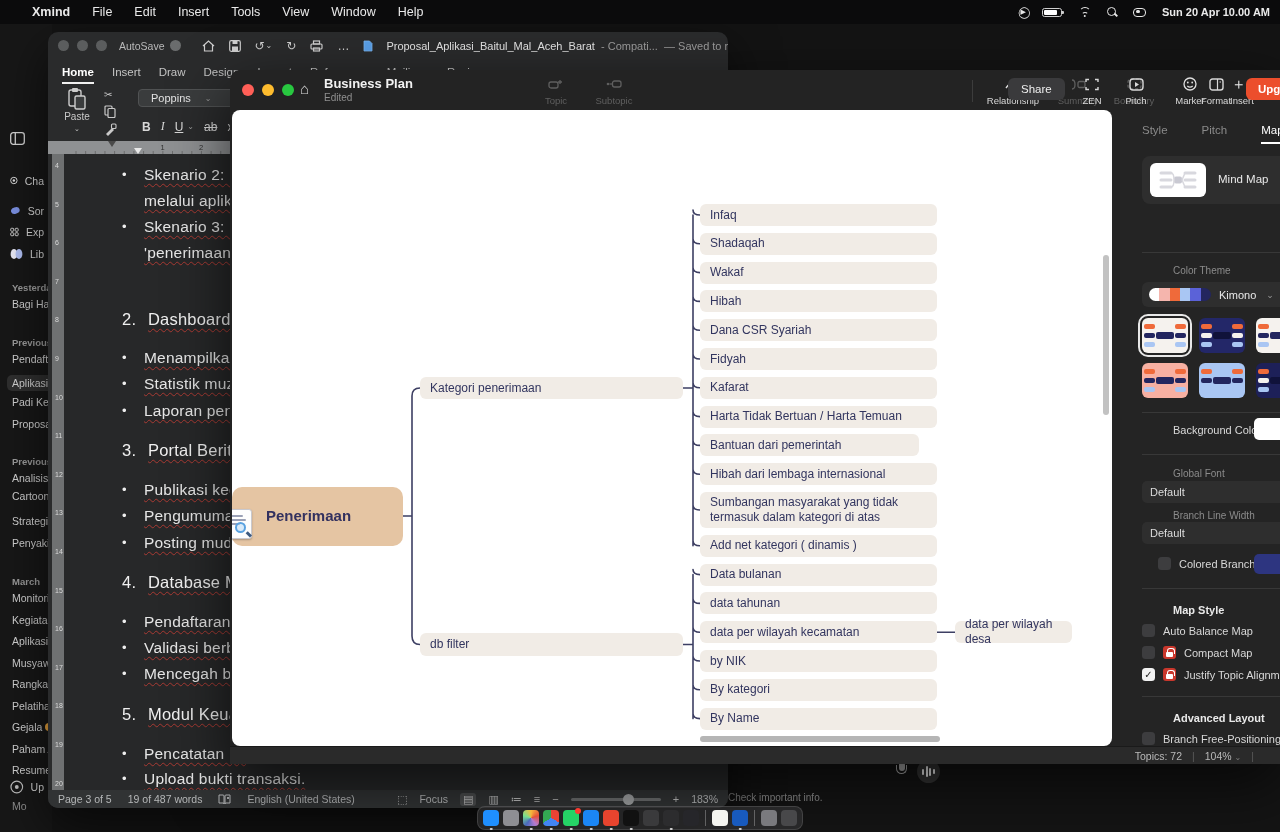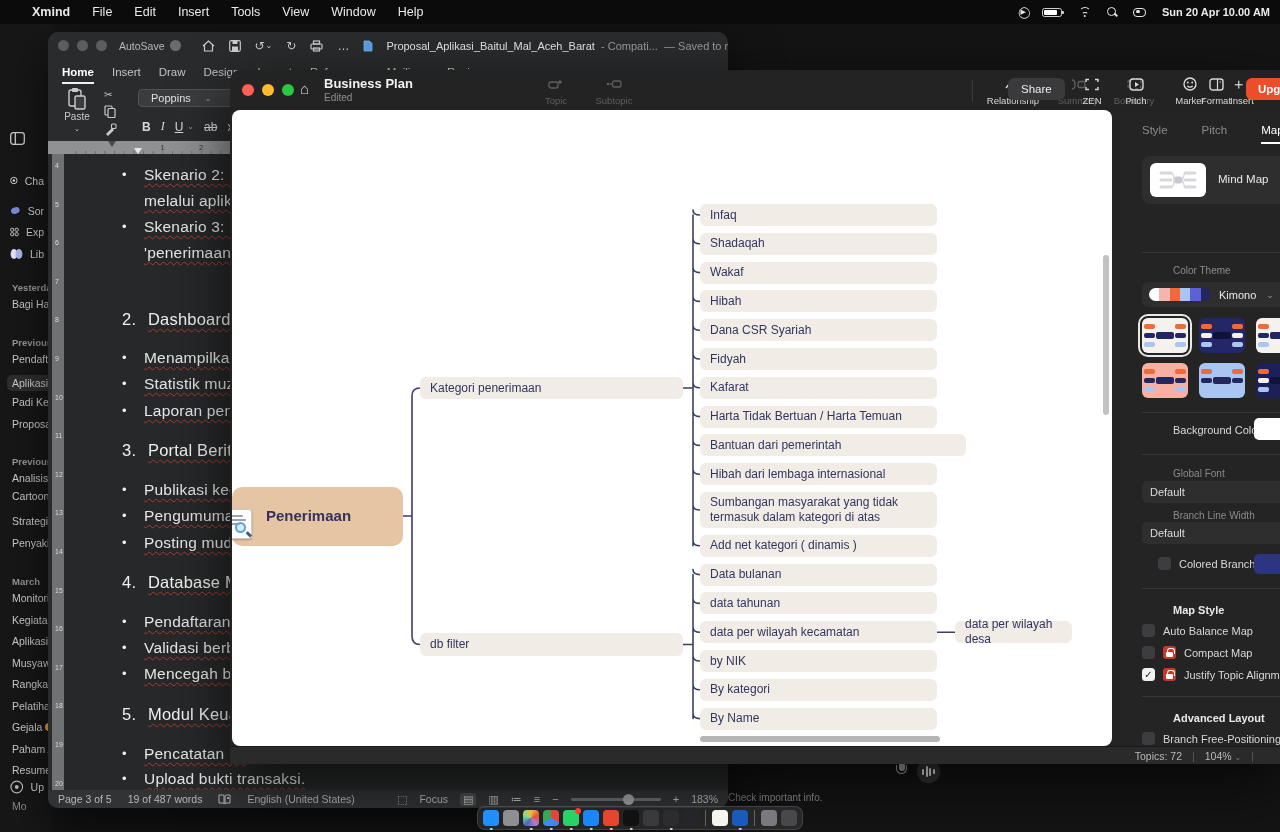--- a/index.html
+++ b/index.html
@@ -673,21 +673,21 @@
         <div class="node " style="left: 188px; top: 267px; width: 263px; height: 22px;">Kategori penerimaan</div>
         <div class="node " style="left: 188px; top: 523px; width: 263px; height: 23px;">db filter</div>
         <div class="node " style="left: 468px; top: 94px; width: 237px; height: 22px;">Infaq</div>
         <div class="node " style="left: 468px; top: 122.8px; width: 237px; height: 22px;">Shadaqah</div>
         <div class="node " style="left: 468px; top: 151.6px; width: 237px; height: 22px;">Wakaf</div>
         <div class="node " style="left: 468px; top: 180.4px; width: 237px; height: 22px;">Hibah</div>
         <div class="node " style="left: 468px; top: 209.2px; width: 237px; height: 22px;">Dana CSR Syariah</div>
         <div class="node " style="left: 468px; top: 238px; width: 237px; height: 22px;">Fidyah</div>
         <div class="node " style="left: 468px; top: 266.8px; width: 237px; height: 22px;">Kafarat</div>
         <div class="node " style="left: 468px; top: 295.6px; width: 237px; height: 22px;">Harta Tidak Bertuan / Harta Temuan</div>
-        <div class="node " style="left: 468px; top: 324.4px; width: 266px; height: 22px;">Bantuan dari pemerintah</div>
+        <div class="node " style="left: 468px; top: 324.4px; width: 219px; height: 22px;">Bantuan dari pemerintah</div>
         <div class="node " style="left: 468px; top: 353.2px; width: 237px; height: 22px;">Hibah dari lembaga internasional</div>
         <div class="node tall" style="left: 468px; top: 382px; width: 237px; height: 36px;">Sumbangan masyarakat yang tidak termasuk dalam kategori di atas</div>
         <div class="node " style="left: 468px; top: 424.8px; width: 237px; height: 22px;">Add net kategori ( dinamis )</div>
         <div class="node " style="left: 468px; top: 453.6px; width: 237px; height: 22px;">Data bulanan</div>
         <div class="node " style="left: 468px; top: 482.4px; width: 237px; height: 22px;">data tahunan</div>
         <div class="node " style="left: 468px; top: 511.2px; width: 237px; height: 22px;">data per wilayah kecamatan</div>
         <div class="node " style="left: 468px; top: 540px; width: 237px; height: 22px;">by NIK</div>
         <div class="node " style="left: 468px; top: 568.8px; width: 237px; height: 22px;">By kategori</div>
         <div class="node " style="left: 468px; top: 597.6px; width: 237px; height: 22px;">By Name</div>
         <div class="node " style="left: 723px; top: 511.2px; width: 117px; height: 22px;">data per wilayah desa</div>

